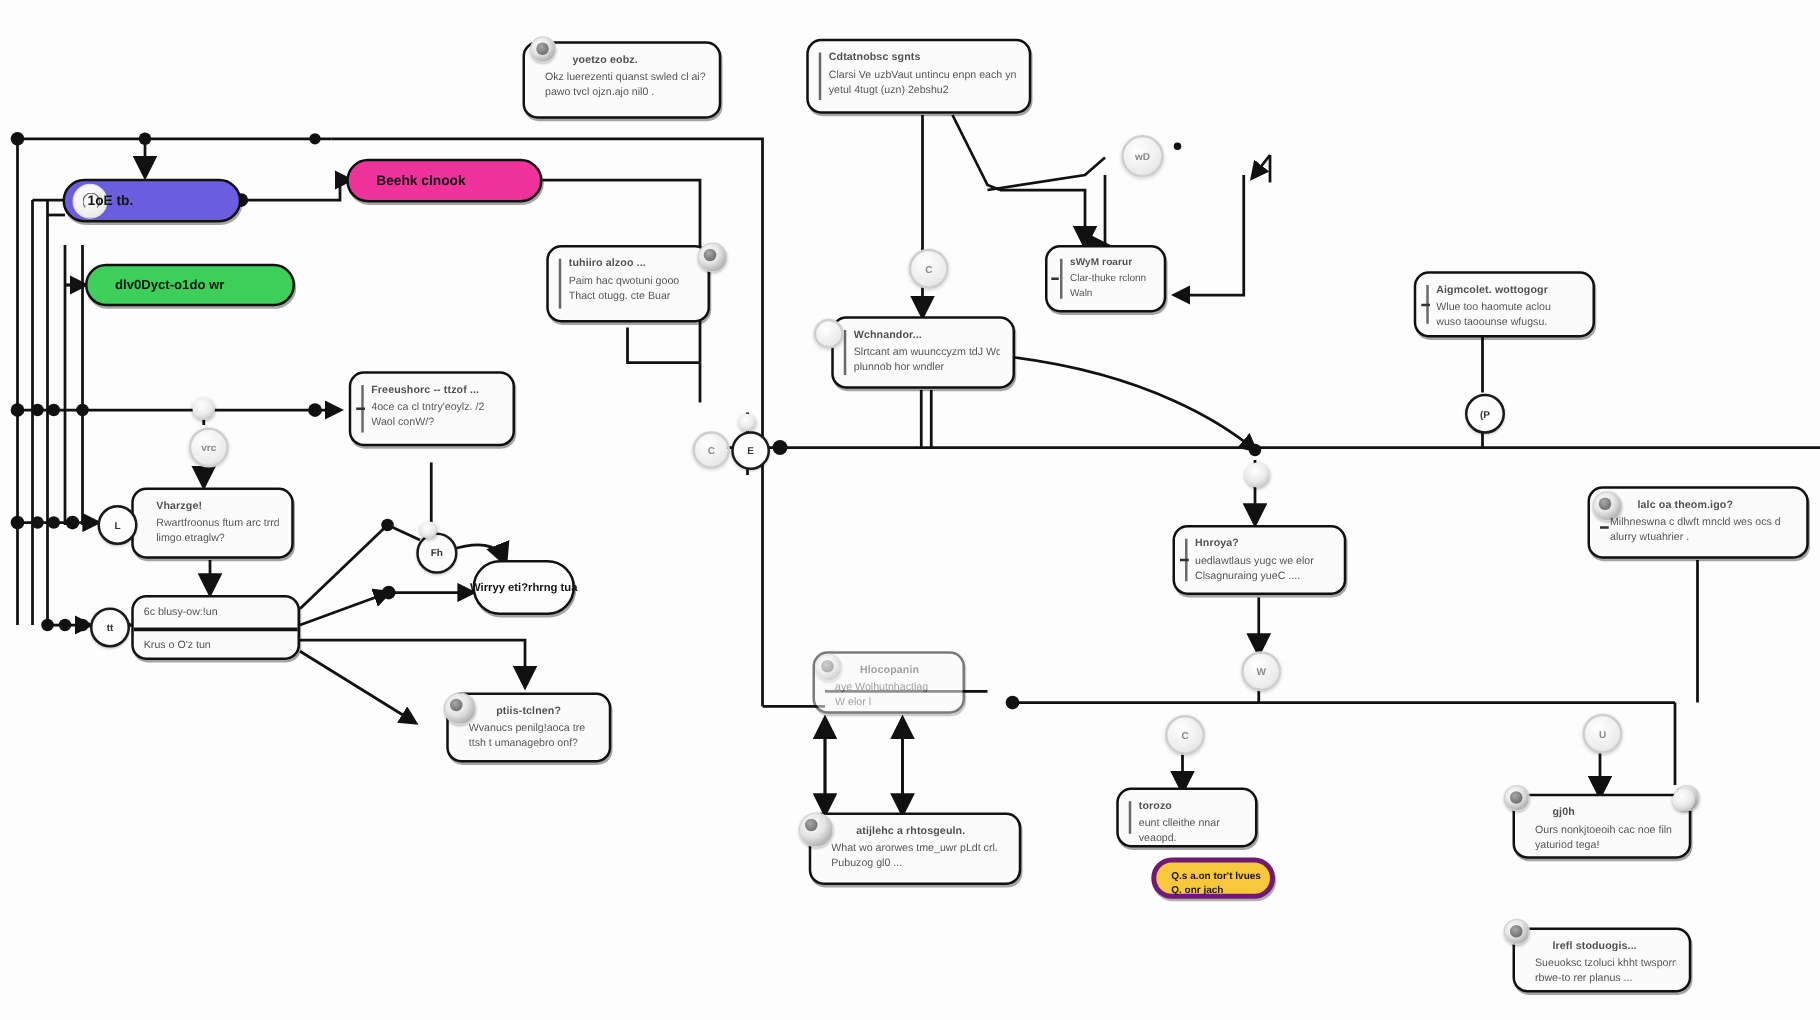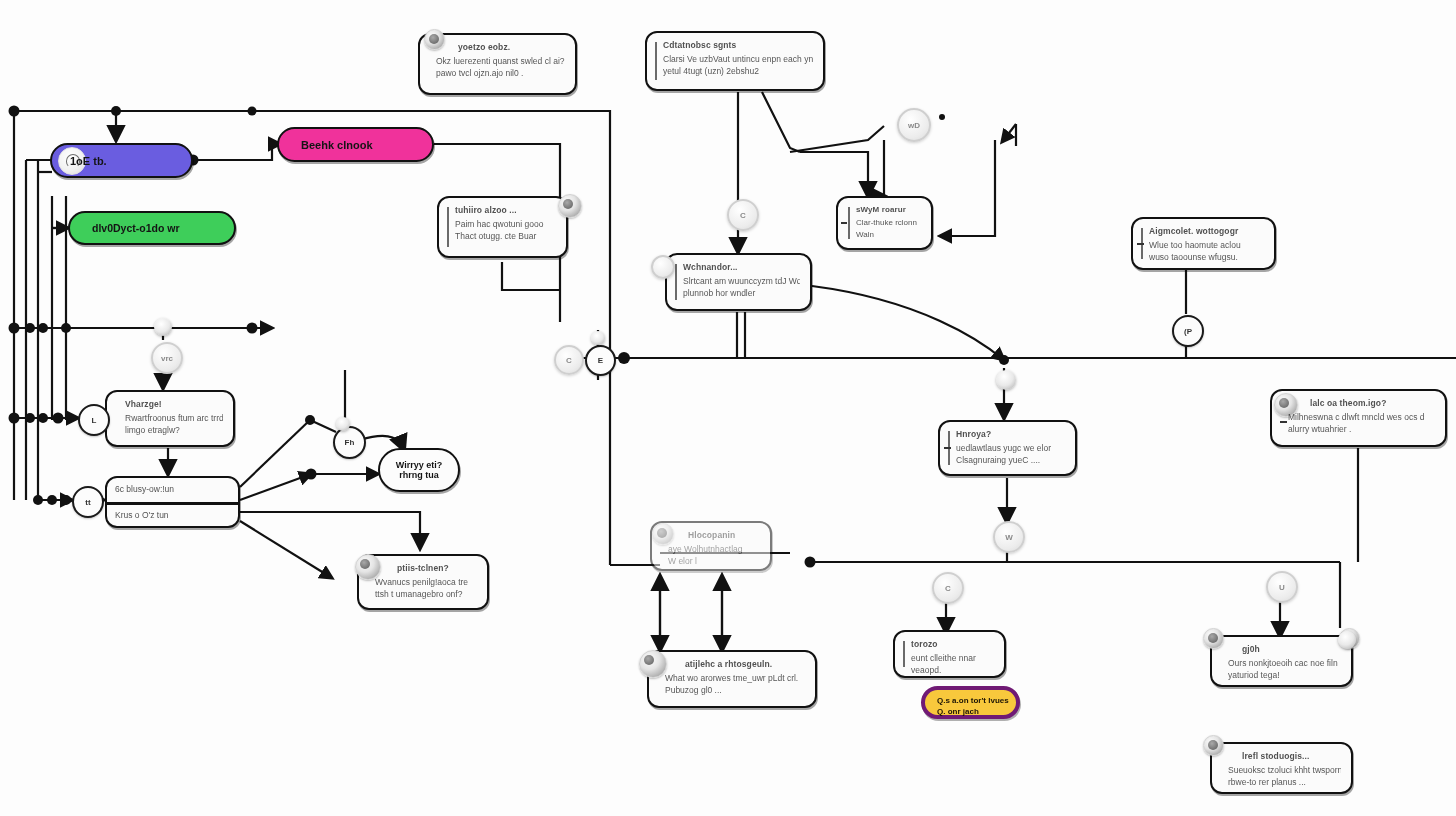--- a/index.html
+++ b/index.html
@@ -261,21 +261,21 @@
   </div>
 
   <div class="pill" style="left:277px;top:127px;width:157px;height:35px;background:#f0329b;padding-left:22px;">
     <span>Beehk clnook</span>
   </div>
 
   <div class="pill" style="left:68px;top:211px;width:168px;height:34px;background:#3ece5a;padding-left:22px;font-size:10.5px;">
     <span>dlv0Dyct-o1do wr</span>
   </div>
 
-  <div class="pill" style="left:378px;top:448px;width:82px;height:44px;background:#fcfcfc;flex-direction:column;align-items:center;justify-content:center;padding:0;font-size:9px;">
+  <div class="pill" style="left:378px;top:448px;width:82px;height:44px;background:#fcfcfc;align-items:center;justify-content:center;padding:0;font-size:9px;">
     <span>Wirryy eti?</span>
     <span>rhrng tua</span>
   </div>
 
   <div class="card" style="left:371px;top:33px;width:159px;height:62px;margin-left:47px;">
     <div class="avatar in"></div>
     <div class="ttl" style="padding-left:22px;">yoetzo eobz.</div>
     <div class="bdy">
       <div>Okz luerezenti quanst swled cl ai?</div>
         <div>pawo tvcl ojzn.ajo nil0         .</div>
@@ -295,20 +295,29 @@
   <div class="card" style="left:437px;top:196px;width:131px;height:62px;">
     <div class="bar"></div>
     <div class="ttl">tuhiiro alzoo ...</div>
     <div class="bdy">
       <div>Paim hac qwotuni gooo</div>
         <div>Thact otugg. cte Buar</div>
     </div>
   </div>
   <div class="avatar" style="left:558px;top:194px;width:22px;height:22px;"></div>
 
+  <div class="card" style="left:279px;top:297px;width:133px;height:60px;">
+    <div class="bar"></div>
+    <div class="minibar"></div>
+    <div class="ttl">Freeushorc -- ttzof ...</div>
+    <div class="bdy">
+      <div>4oce ca cl tntry'eoylz. /2</div>
+        <div>Waol conW/?</div>
+    </div>
+  </div>
 
   <div class="card" style="left:105px;top:390px;width:130px;height:57px;">
     <div class="ttl" style="padding-left:2px;">Vharzge!</div>
     <div class="bdy" style="padding-left:2px;">
       <div>Rwartfroonus ftum arc trrd</div>
         <div>limgo etraglw?</div>
     </div>
   </div>
 
   <div class="card split" style="left:105px;top:476px;width:135px;height:52px;padding:0;">

